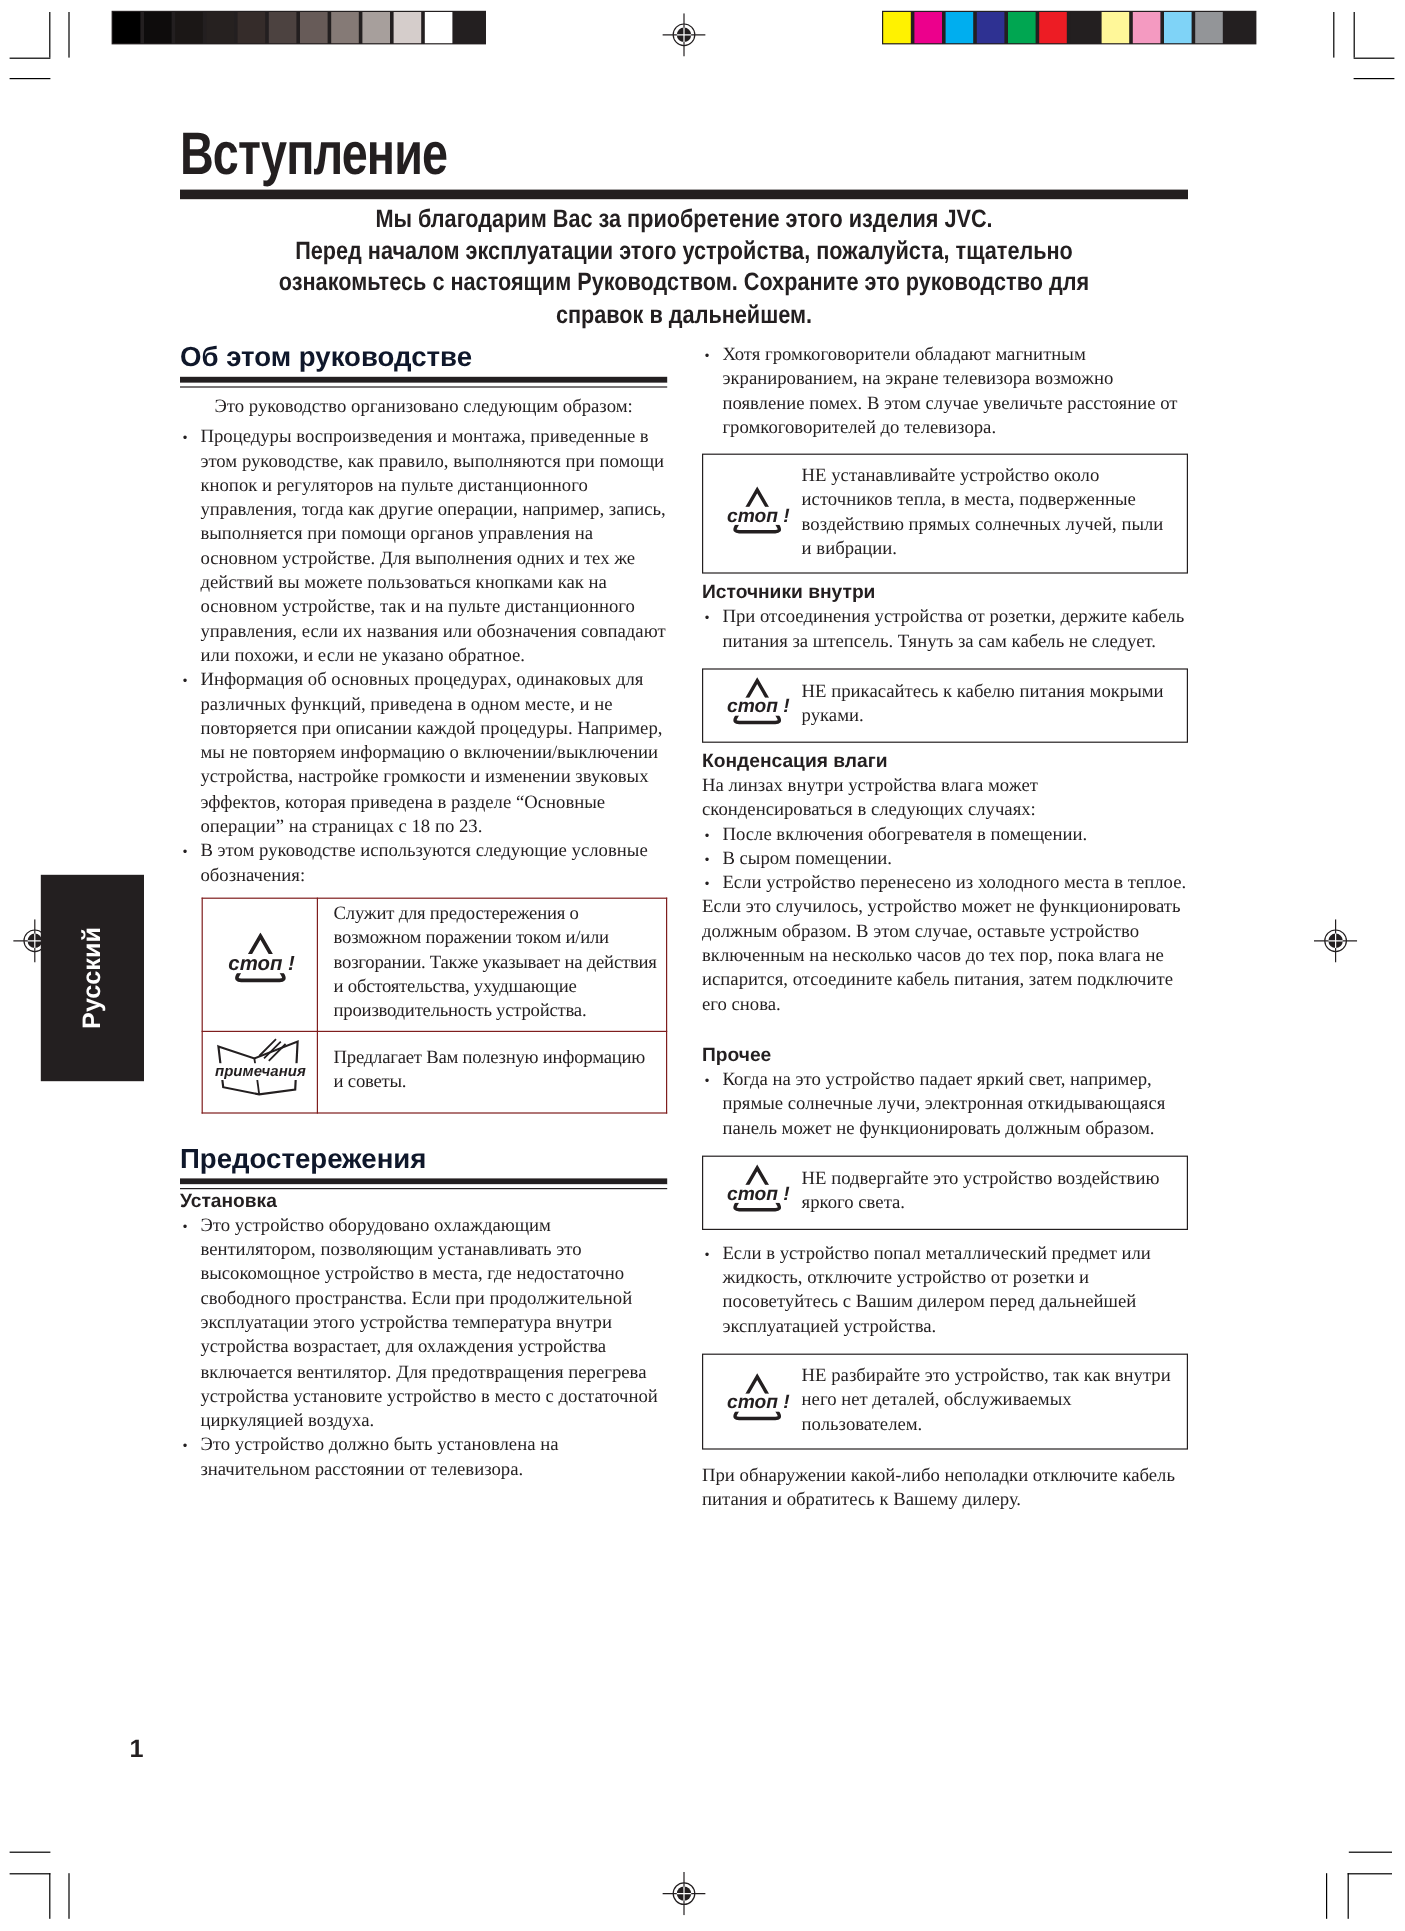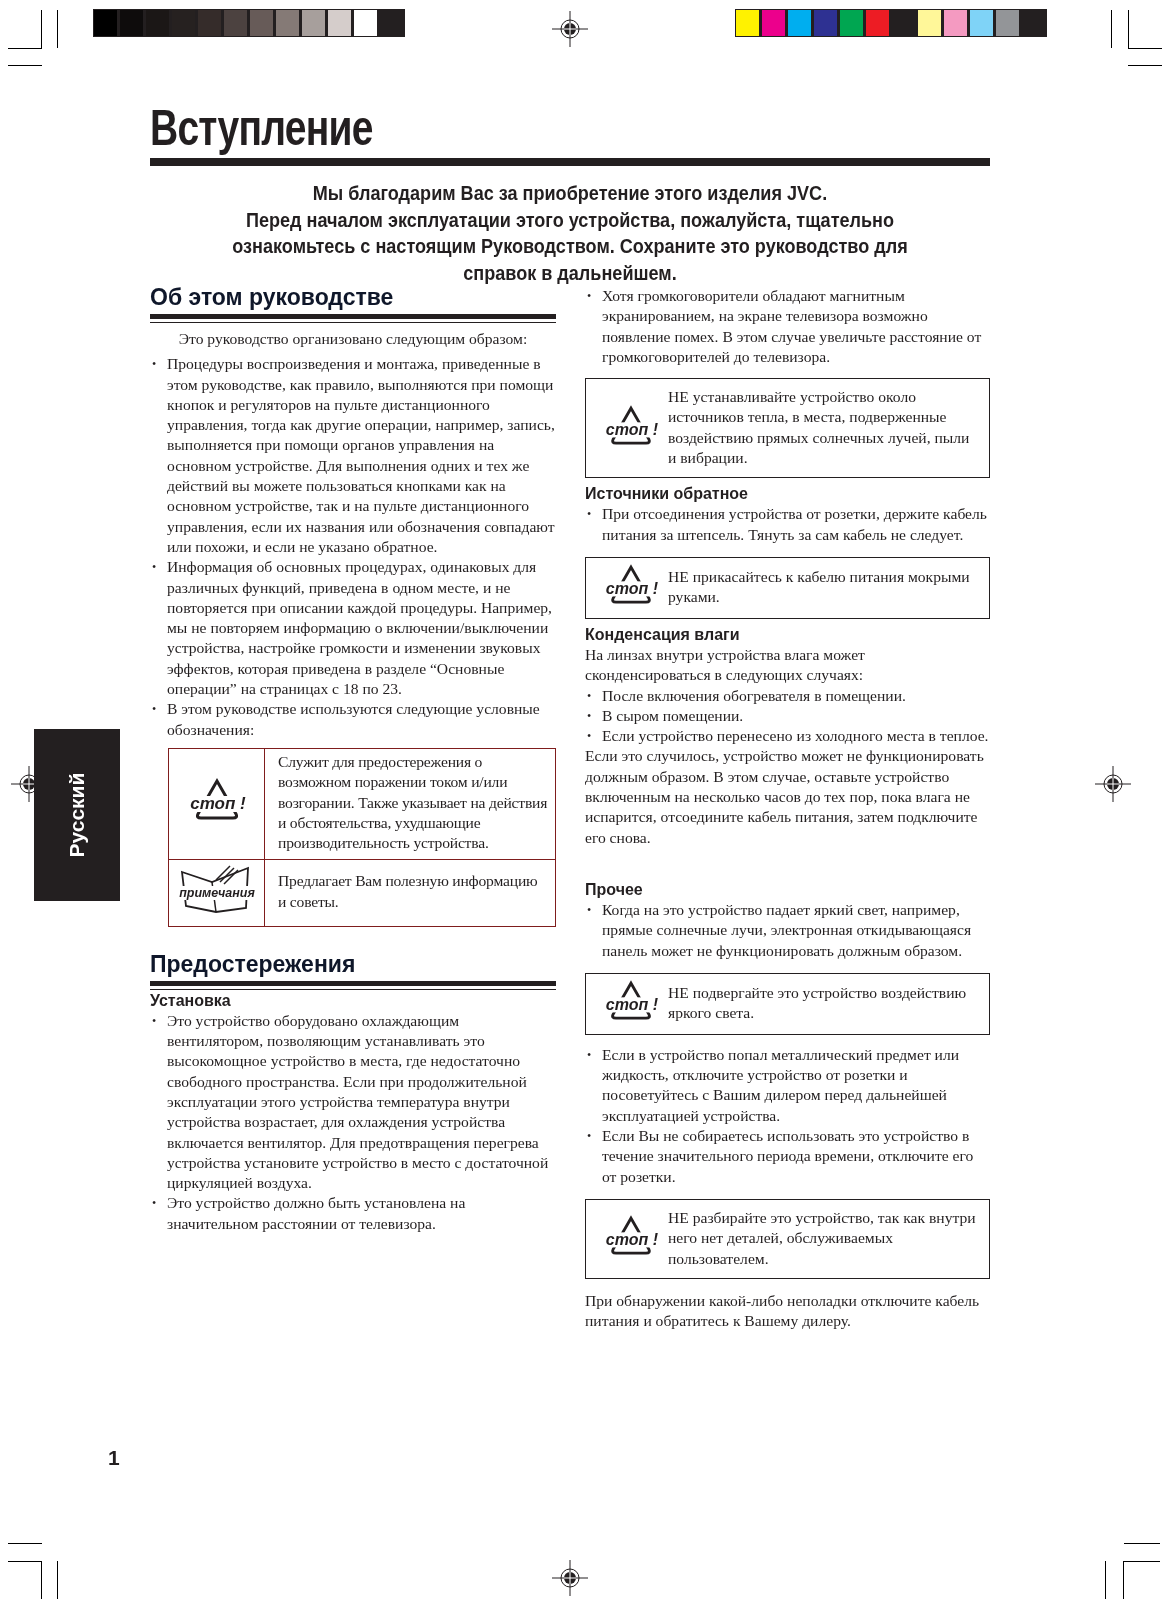--- a/index.html
+++ b/index.html
@@ -19,21 +19,21 @@
   .title {
     position: absolute; left: 150px; top: 100px;
     font-family: "Liberation Sans", "DejaVu Sans", sans-serif;
     font-weight: bold; font-size: 50px; letter-spacing: -1px;
     transform: scaleX(0.78); transform-origin: left top;
     color: #231f20; line-height: 56px;
   }
   .title-rule { position: absolute; left: 150px; top: 158px; width: 840px; height: 8px; background: #231f20; }
 
   .intro {
-    position: absolute; left: 150px; top: 180px; width: 840px; text-align: center;
+    position: absolute; left: 150px; top: 170px; width: 840px; text-align: center;
     font-family: "Liberation Sans", "DejaVu Sans", sans-serif; font-weight: bold;
     font-size: 21px; line-height: 26.5px; color: #231f20;
   }
   .intro div { transform: scaleX(0.86); transform-origin: center; white-space: nowrap; }
 
   .col { position: absolute; font-size: 15.6px; line-height: 20.3px; color: #231f20; }
   .col-left { left: 150px; top: 282px; width: 406px; }
   .col-right { left: 585px; top: 286px; width: 405px; }
 
   .h2 {
@@ -232,21 +232,21 @@
     <div class="ic">
       <svg width="66" height="46" viewBox="0 0 70 48">
         <path d="M35 3 L54 36 Q56 40 51 40 L19 40 Q14 40 16 36 Z" fill="none" stroke="#231f20" stroke-width="3"></path>
         <rect x="5" y="18" width="62" height="16" fill="#fff"></rect>
         <text x="36" y="31" text-anchor="middle" font-family="Liberation Sans, sans-serif" font-weight="bold" font-style="italic" font-size="17" fill="#231f20">стоп !</text>
       </svg>
     </div>
     <div class="tx">НЕ устанавливайте устройство около источников тепла, в места, подверженные воздействию прямых солнечных лучей, пыли и вибрации.</div>
   </div>
 
-  <h3 class="h3" style="margin-top:6px;">Источники обратное</h3>
+  <h3 class="h3" style="margin-top:6px;">Источники внутри</h3>
   <ul class="bl">
     <li>При отсоединения устройства от розетки, держите кабель питания за штепсель. Тянуть за сам кабель не следует.</li>
   </ul>
 
   <div class="warn-box" style="margin-top:12px;padding-top:6px;padding-bottom:8px;">
     <div class="ic">
       <svg width="66" height="46" viewBox="0 0 70 48">
         <path d="M35 3 L54 36 Q56 40 51 40 L19 40 Q14 40 16 36 Z" fill="none" stroke="#231f20" stroke-width="3"></path>
         <rect x="5" y="18" width="62" height="16" fill="#fff"></rect>
         <text x="36" y="31" text-anchor="middle" font-family="Liberation Sans, sans-serif" font-weight="bold" font-style="italic" font-size="17" fill="#231f20">стоп !</text>
@@ -257,39 +257,38 @@
 
   <h3 class="h3" style="margin-top:6px;">Конденсация влаги</h3>
   <p class="para">На линзах внутри устройства влага может сконденсироваться в следующих случаях:</p>
   <ul class="bl">
     <li>После включения обогревателя в помещении.</li>
     <li>В сыром помещении.</li>
     <li>Если устройство перенесено из холодного места в теплое.</li>
   </ul>
   <p class="para">Если это случилось, устройство может не функционировать должным образом. В этом случае, оставьте устройство включенным на несколько часов до тех пор, пока влага не испарится, отсоедините кабель питания, затем подключите его снова.</p>
 
-  <h3 class="h3" style="margin-top:32px;">Прочее</h3>
+  <h3 class="h3" style="margin-top:22px;">Прочее</h3>
   <ul class="bl">
     <li>Когда на это устройство падает яркий свет, например, прямые солнечные лучи, электронная откидывающаяся панель может не функционировать должным образом.</li>
   </ul>
 
   <div class="warn-box" style="margin-top:12px;padding-top:6px;padding-bottom:8px;">
     <div class="ic">
       <svg width="66" height="46" viewBox="0 0 70 48">
         <path d="M35 3 L54 36 Q56 40 51 40 L19 40 Q14 40 16 36 Z" fill="none" stroke="#231f20" stroke-width="3"></path>
         <rect x="5" y="18" width="62" height="16" fill="#fff"></rect>
         <text x="36" y="31" text-anchor="middle" font-family="Liberation Sans, sans-serif" font-weight="bold" font-style="italic" font-size="17" fill="#231f20">стоп !</text>
       </svg>
     </div>
     <div class="tx">НЕ подвергайте это устройство воздействию яркого света.</div>
   </div>
 
   <ul class="bl" style="margin-top:10px;">
     <li>Если в устройство попал металлический предмет или жидкость, отключите устройство от розетки и посоветуйтесь с Вашим дилером перед дальнейшей эксплуатацией устройства.</li>
-    <li>Если Вы не собираетесь использовать это устройство в течение значительного периода времени, отключите его от розетки.</li>
   </ul>
 
   <div class="warn-box" style="margin-top:12px;">
     <div class="ic">
       <svg width="66" height="46" viewBox="0 0 70 48">
         <path d="M35 3 L54 36 Q56 40 51 40 L19 40 Q14 40 16 36 Z" fill="none" stroke="#231f20" stroke-width="3"></path>
         <rect x="5" y="18" width="62" height="16" fill="#fff"></rect>
         <text x="36" y="31" text-anchor="middle" font-family="Liberation Sans, sans-serif" font-weight="bold" font-style="italic" font-size="17" fill="#231f20">стоп !</text>
       </svg>
     </div>

